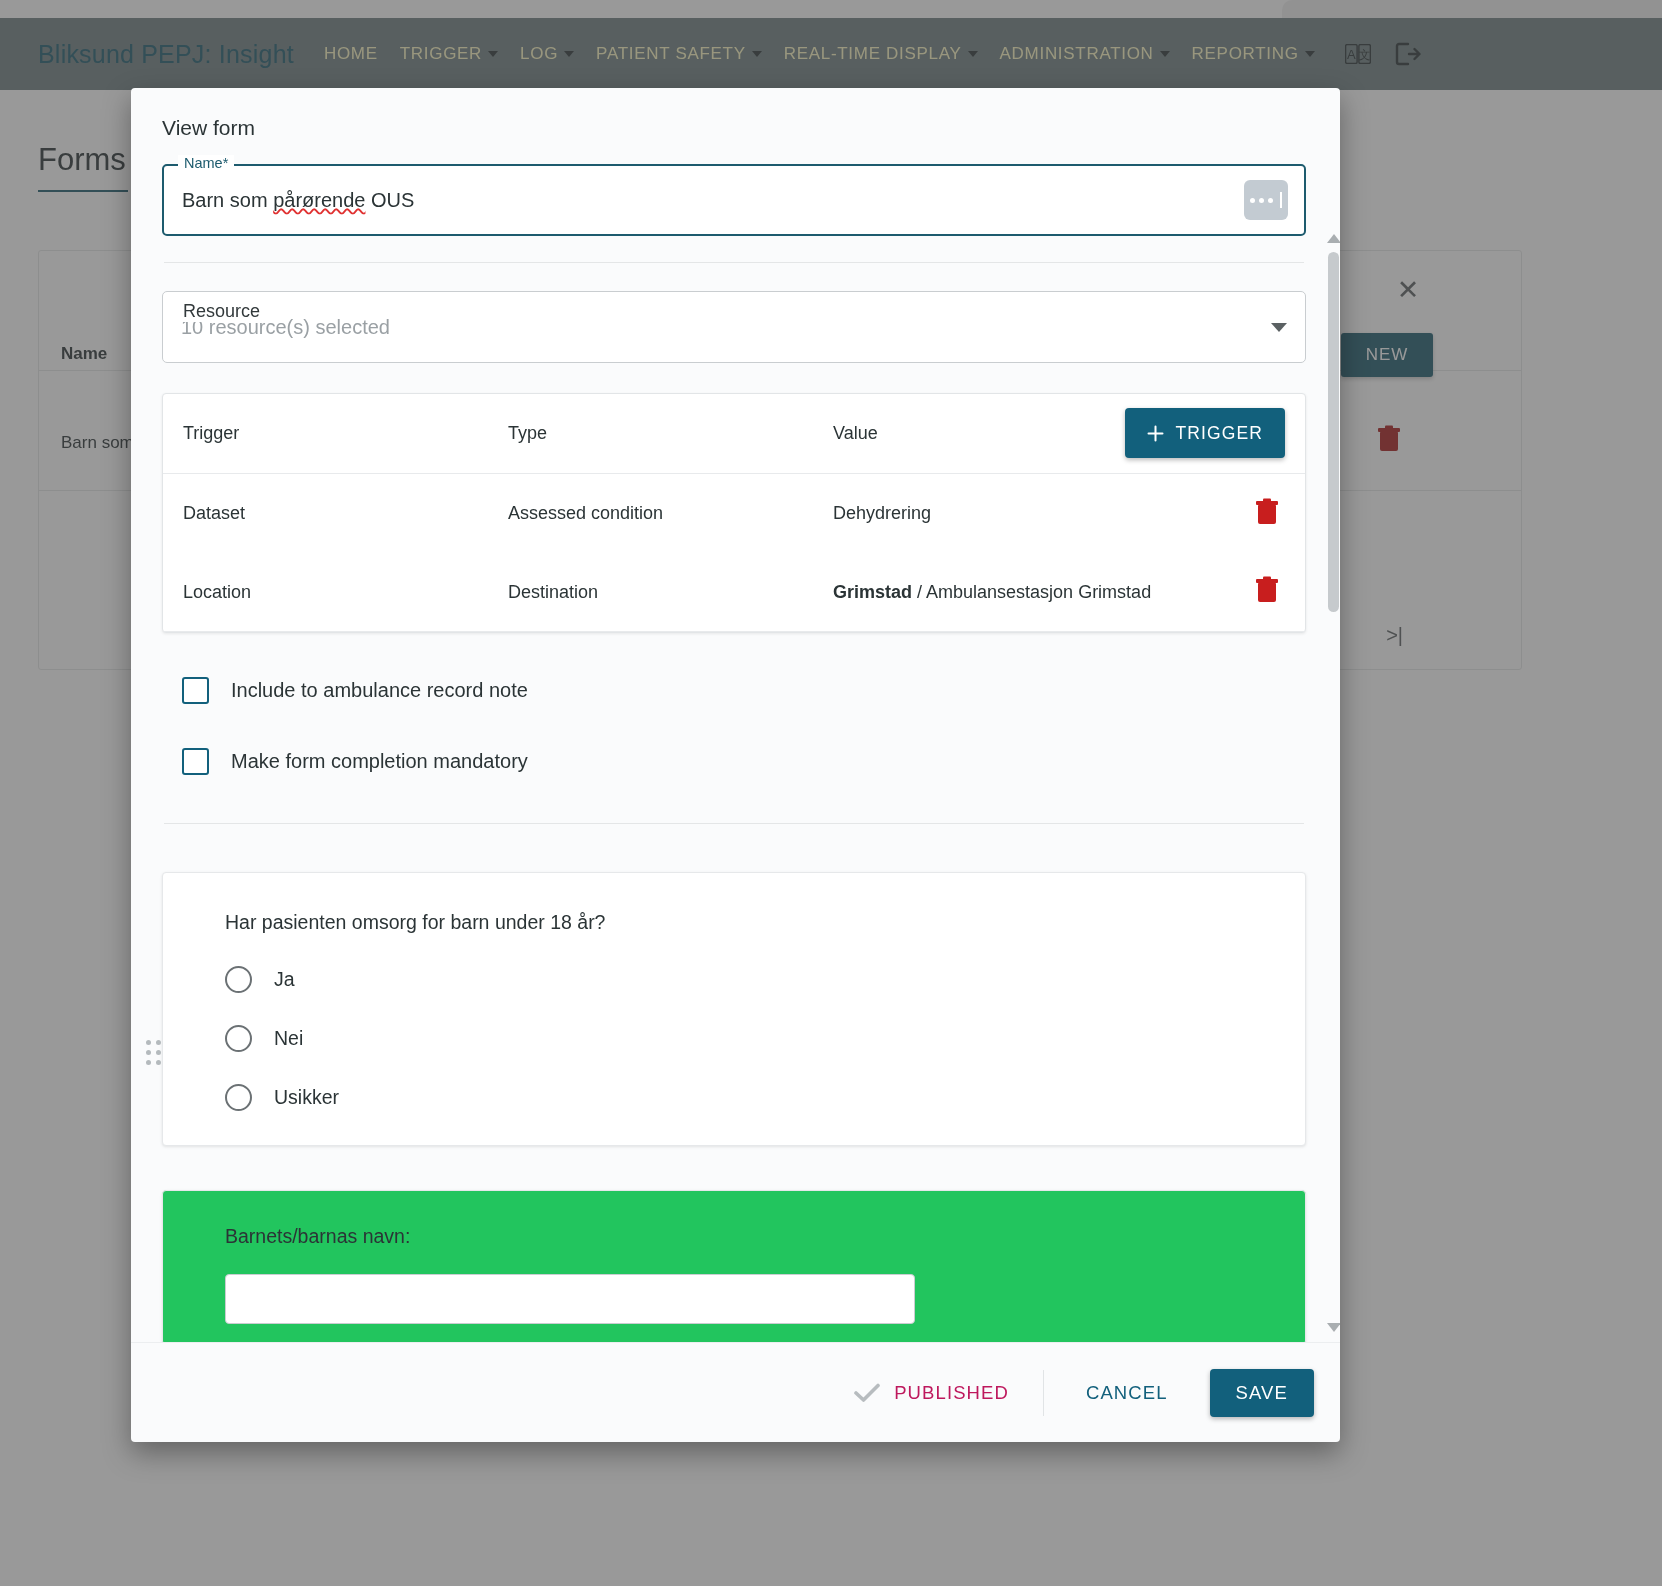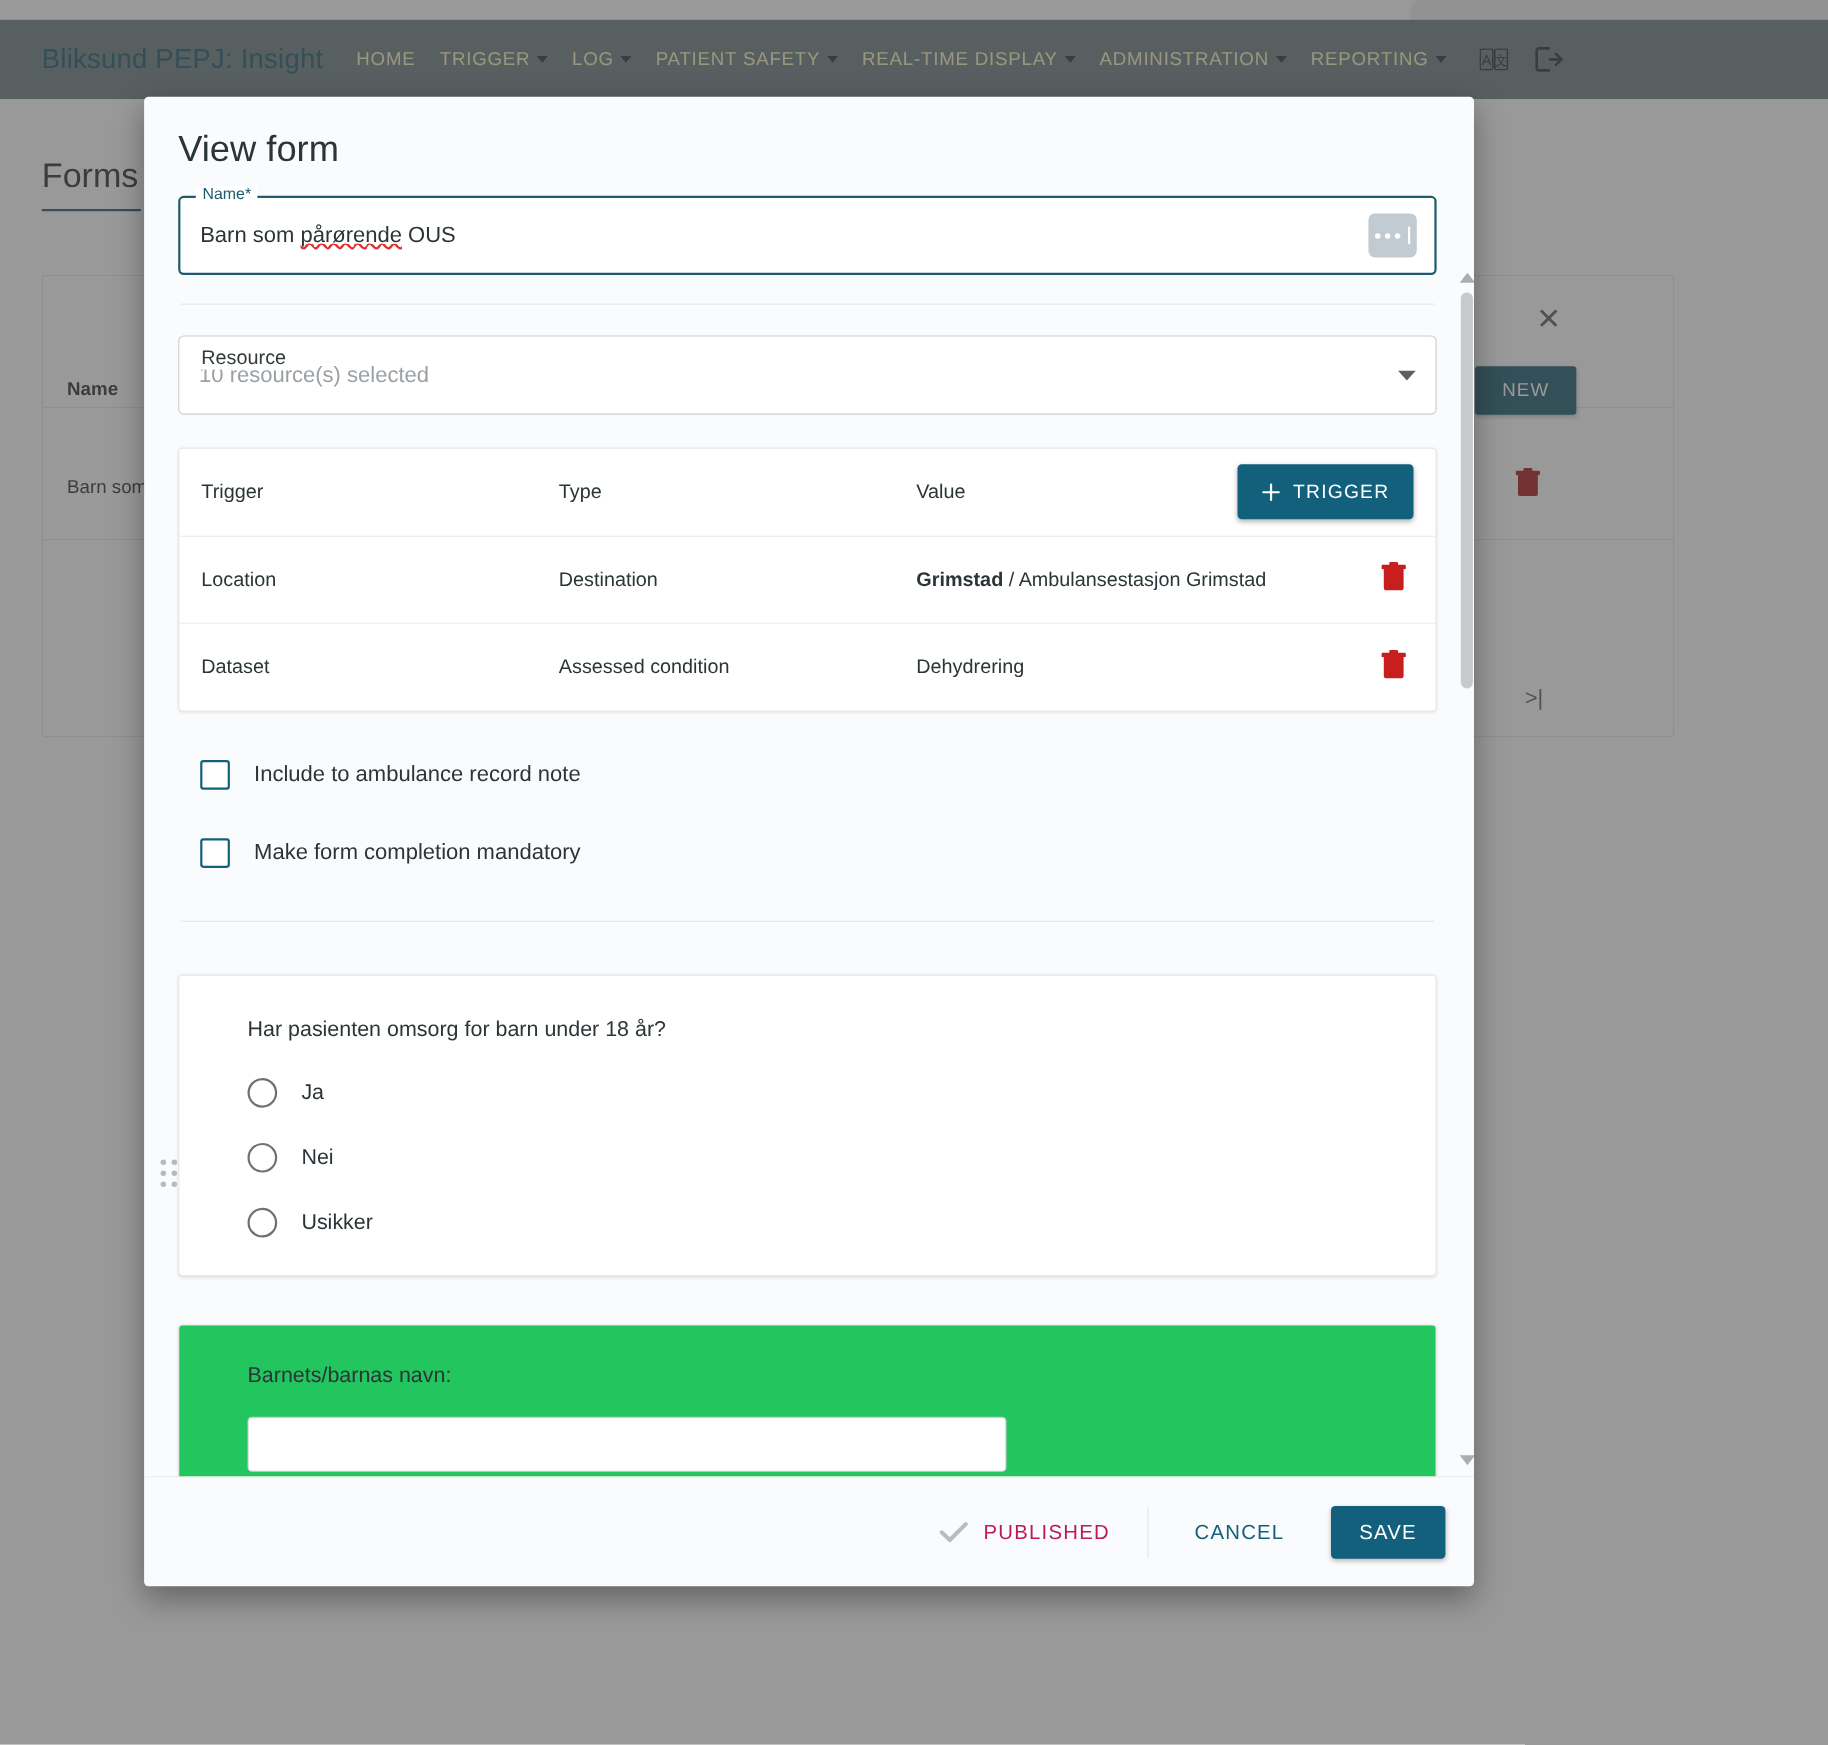--- a/index.html
+++ b/index.html
@@ -79,21 +79,21 @@
   }
 
   
   .modal {
     position: absolute; left: 131px; top: 88px; width: 1209px; height: 1354px;
     background: #fafbfc; border-radius: 4px;
     box-shadow: 0 11px 28px rgba(0,0,0,.35);
     display: flex; flex-direction: column;
   }
   .modal-title {
-    padding: 28px 4px 8px 31px; font-size: 33px; color: #2b3436; font-weight: 400;
+    padding: 28px 4px 8px 31px; font-size: 21px; color: #2b3436; font-weight: 400;
   }
   .modal-body {
     position: relative; flex: 1 1 auto; overflow: hidden;
     padding: 0 34px 0 31px;
   }
 
   
   .field {
     position: relative; margin-top: 16px;
     border: 2px solid #1d5b6e; border-radius: 5px;
@@ -340,45 +340,45 @@
         <div class="c2">Type</div>
         <div class="c3">Value</div>
         <div class="trg-btn">
           <svg width="17" height="17" viewBox="0 0 17 17">
             <path d="M8.5 1.5 V15.5 M1.5 8.5 H15.5" stroke="#fff" stroke-width="2" stroke-linecap="round"></path>
           </svg>
           <span>TRIGGER</span>
         </div>
       </div>
 
+      <div class="trg-row last">
+        <div class="c1">Dataset</div>
+        <div class="c2">Assessed condition</div>
+        <div class="c3"><b></b><span>Dehydrering</span></div>
+        <div class="trash-cell">
+          <svg width="24" height="28" viewBox="0 0 24 28">
+            <rect x="3" y="6" width="18" height="20" rx="2" fill="#c81e1e"></rect>
+            <rect x="1" y="3" width="22" height="4" rx="1" fill="#c81e1e"></rect>
+            <rect x="8" y="0.5" width="8" height="3.5" rx="1" fill="#c81e1e"></rect>
+          </svg>
+        </div>
+      </div>
+
       <div class="trg-row">
         <div class="c1">Location</div>
         <div class="c2">Destination</div>
         <div class="c3"><b>Grimstad</b><span> / Ambulansestasjon Grimstad</span></div>
         <div class="trash-cell">
           <svg width="24" height="28" viewBox="0 0 24 28">
             <rect x="3" y="6" width="18" height="20" rx="2" fill="#c81e1e"></rect>
             <rect x="1" y="3" width="22" height="4" rx="1" fill="#c81e1e"></rect>
             <rect x="8" y="0.5" width="8" height="3.5" rx="1" fill="#c81e1e"></rect>
           </svg>
         </div>
       </div>
-
-      <div class="trg-row last">
-        <div class="c1">Dataset</div>
-        <div class="c2">Assessed condition</div>
-        <div class="c3"><b></b><span>Dehydrering</span></div>
-        <div class="trash-cell">
-          <svg width="24" height="28" viewBox="0 0 24 28">
-            <rect x="3" y="6" width="18" height="20" rx="2" fill="#c81e1e"></rect>
-            <rect x="1" y="3" width="22" height="4" rx="1" fill="#c81e1e"></rect>
-            <rect x="8" y="0.5" width="8" height="3.5" rx="1" fill="#c81e1e"></rect>
-          </svg>
-        </div>
-      </div>
     </div>
 
     <div class="cb-row">
       <span class="cb-box"></span>
       <span class="cb-label">Include to ambulance record note</span>
     </div>
     <div class="cb-row">
       <span class="cb-box"></span>
       <span class="cb-label">Make form completion mandatory</span>
     </div>

